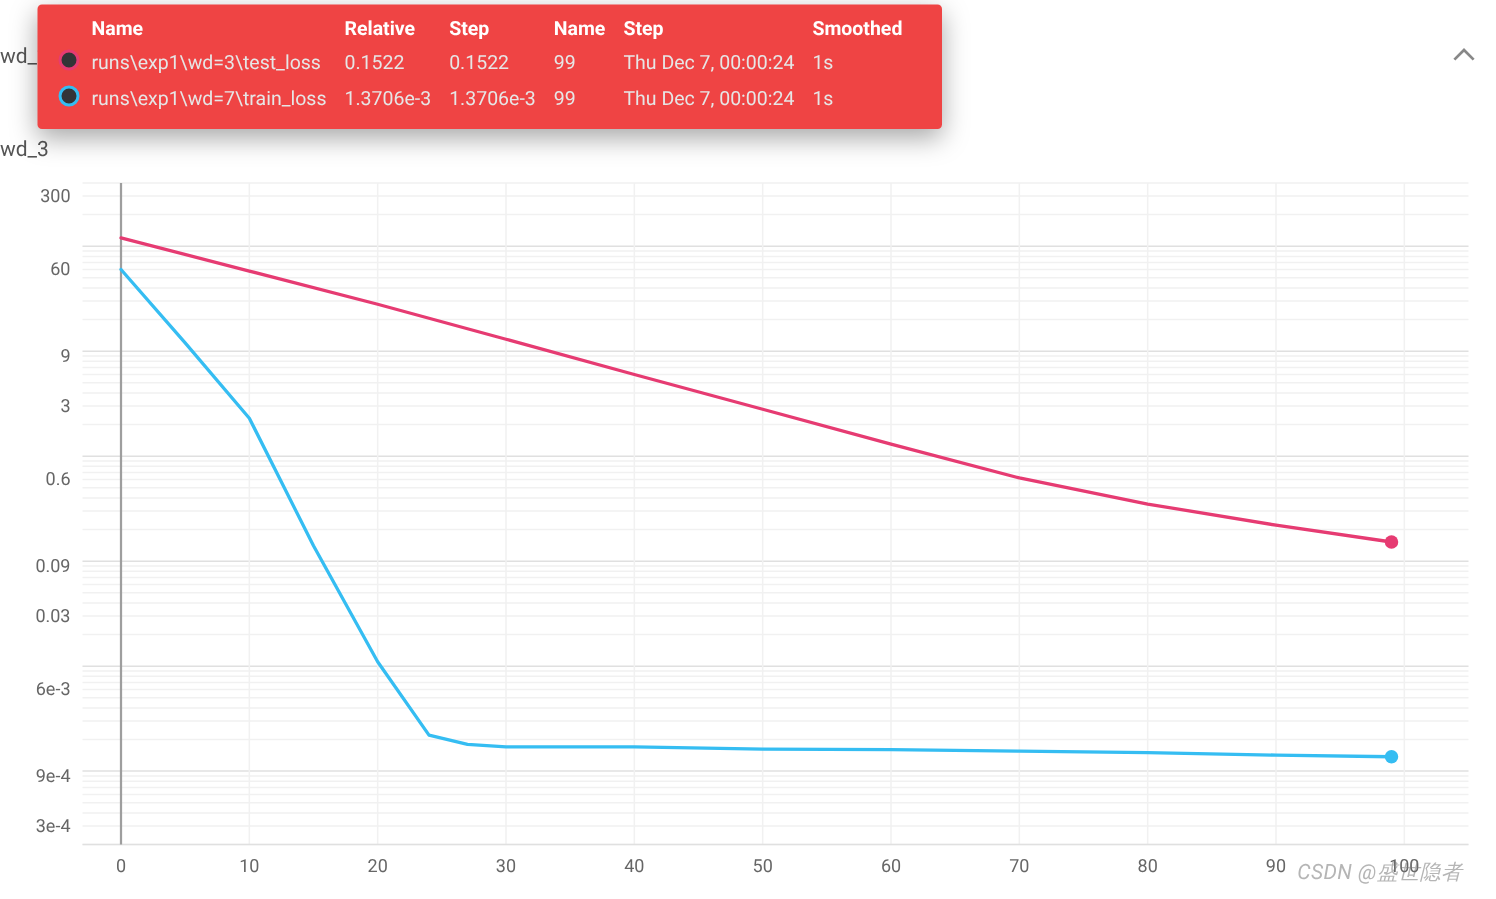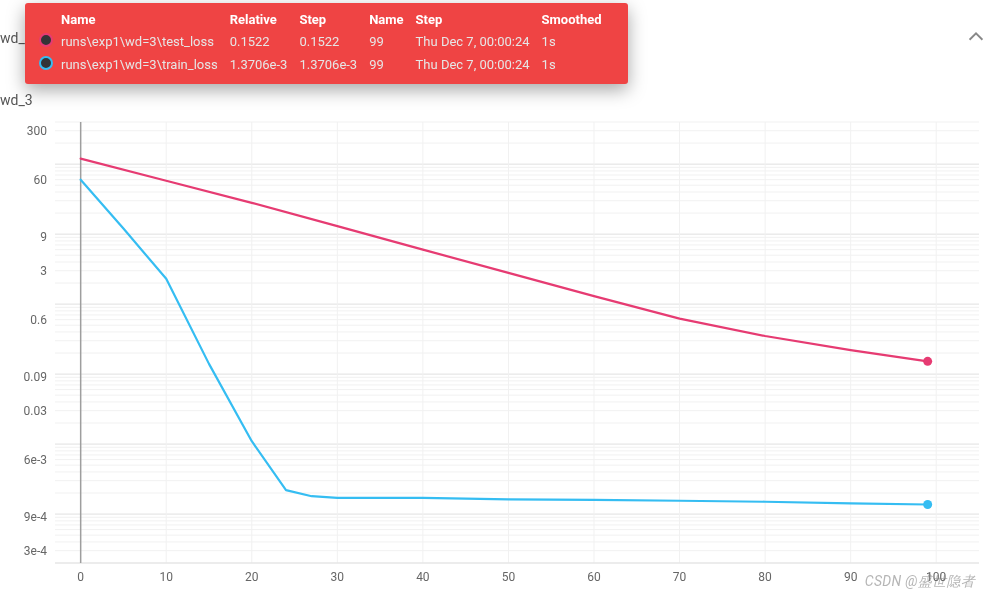--- a/index.html
+++ b/index.html
@@ -124,21 +124,21 @@
         <td class="swatch-cell"><span class="swatch" style="background:#333437;border-color:#e63b72;"></span></td>
         <td>runs\exp1\wd=3\test_loss</td>
         <td>0.1522</td>
         <td>0.1522</td>
         <td>99</td>
         <td>Thu Dec 7, 00:00:24</td>
         <td>1s</td>
       </tr>
       <tr>
         <td class="swatch-cell"><span class="swatch" style="background:#333437;border-color:#35bdf2;"></span></td>
-        <td>runs\exp1\wd=3\train_loss</td>
+        <td>runs\exp1\wd=7\train_loss</td>
         <td>1.3706e-3</td>
         <td>1.3706e-3</td>
         <td>99</td>
         <td>Thu Dec 7, 00:00:24</td>
         <td>1s</td>
       </tr>
     </tbody>
   </table>
 </div>
 

